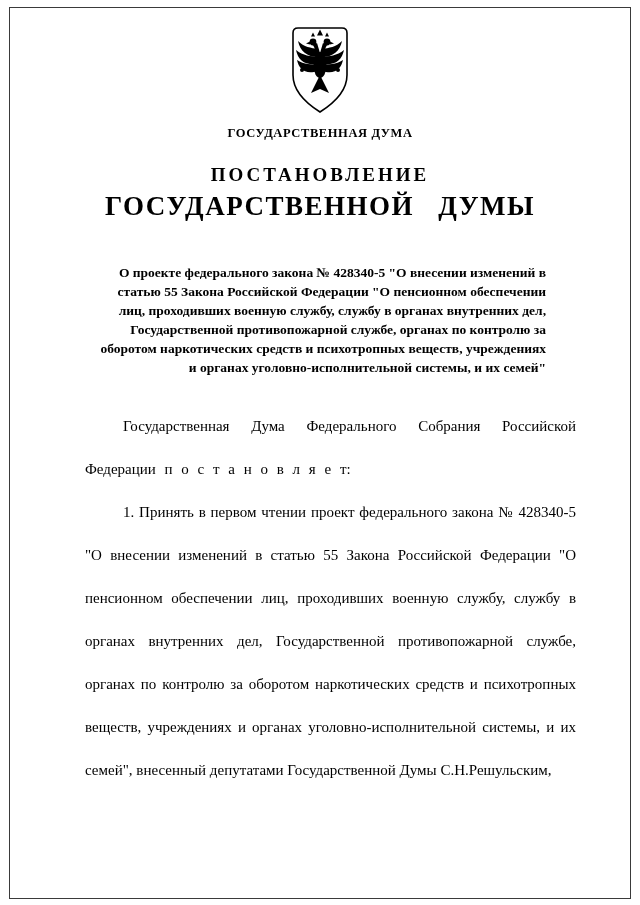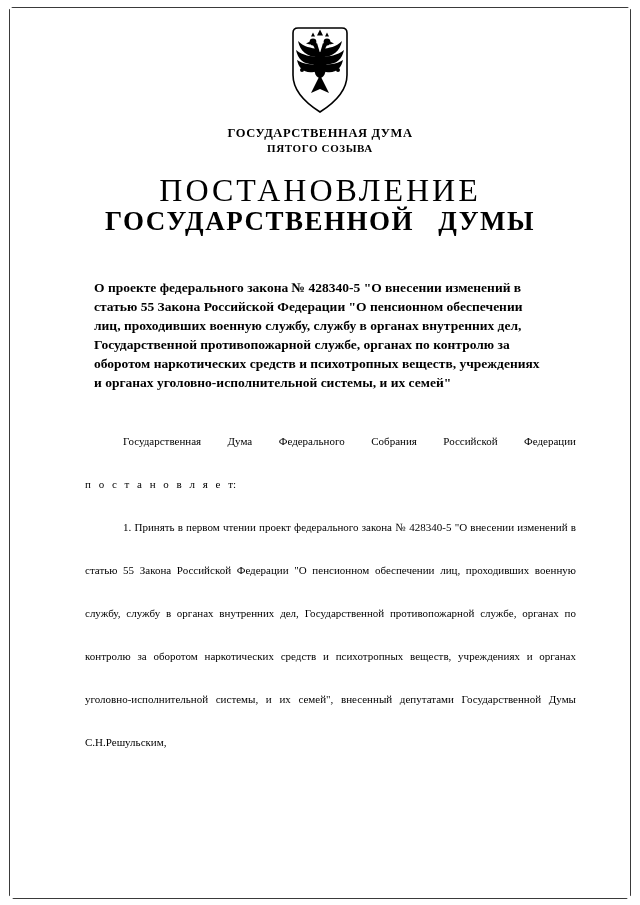--- a/index.html
+++ b/index.html
@@ -8,21 +8,20 @@
     background: #ffffff;
     color: #000000;
     font-family: "Liberation Serif", serif;
   }
   .page {
     position: relative;
     width: 640px;
     height: 905px;
     background: #ffffff;
     overflow: hidden;
-    border-radius: 32px;
   }
   .page-frame {
     position: absolute;
     top: 7px; left: 9px; right: 9px; bottom: 6px;
     border: 1px solid #3a3a3a;
     pointer-events: none;
   }
   .emblem {
     padding-top: 23px;
     display: flex;
@@ -35,44 +34,44 @@
     line-height: 15px;
   }
   .org-line-1 { font-size: 12.5px; letter-spacing: 0.6px; }
   .org-line-2 { font-size: 12.5px; letter-spacing: 0.3px; }
   .org-line-3 { font-size: 11px;   letter-spacing: 0.6px; }
   .doc-type {
     margin-top: 20px;
     text-align: center;
   }
   .doc-type-1 {
-    font-size: 32px;
-    font-weight: normal;
+    font-size: 19px;
+    font-weight: bold;
     letter-spacing: 3px;
     line-height: 28px;
   }
   .doc-type-2 {
     margin-top: 4px;
     font-size: 27px;
     font-weight: bold;
     letter-spacing: 1.5px;
     word-spacing: 16px;
     line-height: 26px;
   }
   .doc-title {
     margin: 44px auto 3px auto;
     max-width: 452px;
-    text-align: left;
+    text-align: right;
     font-size: 13.5px;
     font-weight: bold;
     line-height: 19px;
   }
   .doc-body {
     margin: 28px 64px 0 85px;
-    font-size: 11px;
+    font-size: 15px;
     line-height: 43px;
     text-align: justify;
   }
   .doc-body p {
     margin: 0;
     text-indent: 38px;
   }
   .para-resolve { word-spacing: 5px; }
   .spaced-verb { white-space: pre; }
 </style>
@@ -104,21 +103,20 @@
         <path d="M38,13.5 L42,13.5 L40,9.5 Z"></path>
         <path d="M30,12.5 L36,12.5 L33,6.5 Z"></path>
         <circle cx="15" cy="47" r="2"></circle>
         <circle cx="51" cy="47" r="2"></circle>
       </g>
     </svg>
   </div>
 
   <div class="org-header">
     <div class="org-line-1">ГОСУДАРСТВЕННАЯ ДУМА</div>
-    <div class="org-line-3">ПЯТОГО СОЗЫВА</div>
   </div>
 
   <div class="doc-type">
     <div class="doc-type-1">ПОСТАНОВЛЕНИЕ</div>
     <div class="doc-type-2">ГОСУДАРСТВЕННОЙ ДУМЫ</div>
   </div>
 
   <div class="doc-title">О проекте федерального закона № 428340-5 "О внесении изменений в статью 55 Закона Российской Федерации "О пенсионном обеспечении лиц, проходивших военную службу, службу в органах внутренних дел, Государственной противопожарной службе, органах по контролю за оборотом наркотических средств и психотропных веществ, учреждениях и органах уголовно-исполнительной системы, и их семей"</div>
 
   <div class="doc-body">

